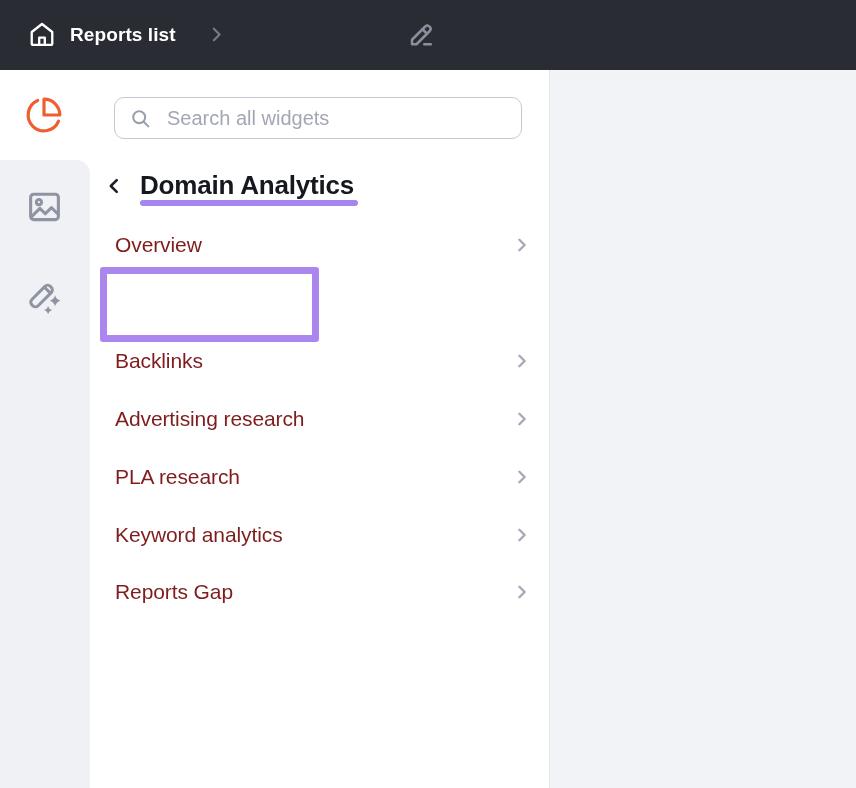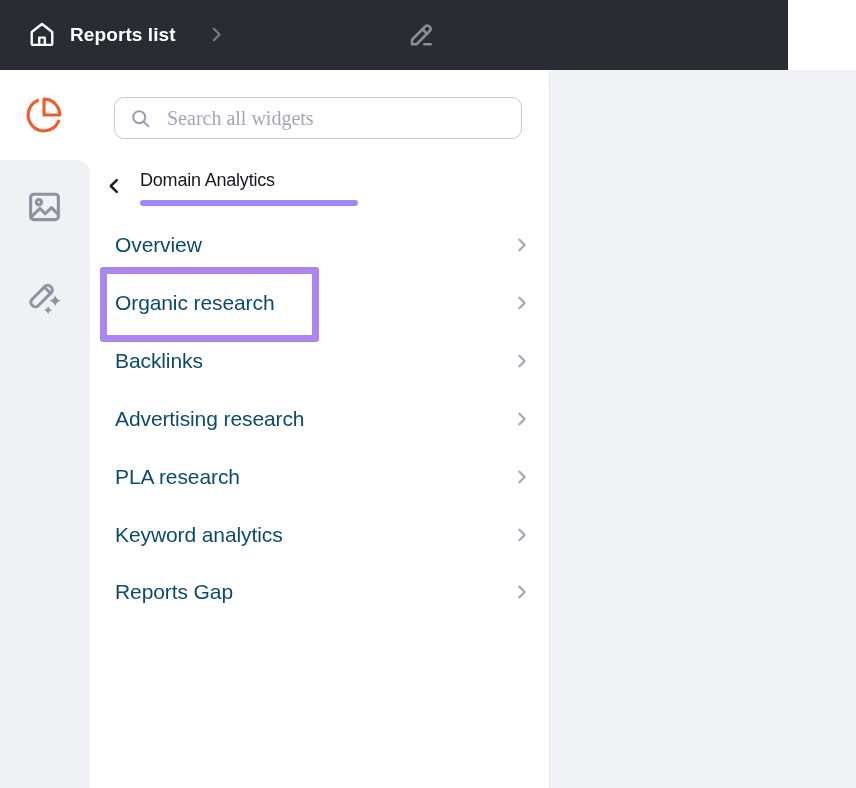--- a/index.html
+++ b/index.html
@@ -7,21 +7,21 @@
   body { font-family: "Liberation Sans", sans-serif; }
   .screen {
     position: relative;
     width: 856px;
     height: 788px;
     overflow: hidden;
     background: #ffffff;
   }
   
   .topbar {
-    position: absolute; left: 0; top: 0; width: 788px; height: 70px;
+    position: absolute; left: 0; top: 0; width: 856px; height: 70px;
     background: var(--header-bg, #292c33);
   }
   .topbar .home-btn { position: absolute; left: 28px; top: 20px; width: 28px; height: 28px; cursor: pointer; }
   .topbar .crumb-main {
     position: absolute; left: 70px; top: 0; height: 70px; line-height: 70px;
     color: #ffffff; font-size: 19px; font-weight: 700; letter-spacing: 0.1px; cursor: pointer;
   }
   .topbar .crumb-sep { position: absolute; left: 206px; top: 24px; width: 21px; height: 21px; }
   .topbar .crumb-current {
     position: absolute; left: 239px; top: 0; height: 70px; line-height: 70px;
@@ -49,41 +49,41 @@
     background: #ffffff;
   }
   .search-box {
     position: absolute; left: 24px; top: 27px; width: 408px; height: 42px;
     border: 1.5px solid #c6c9d4; border-radius: 10px; background: #ffffff;
   }
   .search-box .search-glyph { position: absolute; left: 15px; top: 10px; width: 21px; height: 21px; }
   .search-box input {
     position: absolute; left: 0; top: 0; width: 100%; height: 100%;
     border: none; outline: none; background: transparent;
-    padding-left: 52px; font-family: Liberation Serif, serif;
+    padding-left: 52px; font-family: Liberation Sans, sans-serif;
     font-size: 20px; color: #404040;
   }
   .search-box input::placeholder { color: #a3a7b5; opacity: 1; }
 
   .back-btn { position: absolute; left: 13px; top: 105px; width: 22px; height: 22px; cursor: pointer; }
   .section-title {
     position: absolute; left: 50px; top: 100px;
-    font-size: 18px; font-weight: 400; color: #16181f; letter-spacing: -0.2px;
+    font-size: 26px; font-weight: 700; color: #16181f; letter-spacing: -0.2px;
   }
   .title-underline {
     position: absolute; left: 50px; top: 130px; width: 218px; height: 6px;
     border-radius: 3px; background: var(--underline-purple, #a585f0);
   }
 
   .menu-row {
     position: absolute; left: 10px; width: 445px; height: 36px; cursor: pointer;
   }
   .menu-row .menu-label {
     position: absolute; left: 15px; top: 0; height: 36px; line-height: 36px;
-    font-size: 21px; color: #0c4a6e; letter-spacing: -0.1px;
+    font-size: 21px; color: #7f1d1d; letter-spacing: -0.1px;
   }
   .menu-row .chev { position: absolute; right: 14px; top: 9px; width: 18px; height: 18px; }
 
   .highlight-box {
     position: absolute; left: 10px; top: 197px; width: 219px; height: 75px;
     border: 7px solid var(--highlight-purple, #ab86ef); border-radius: 3px;
     pointer-events: none;
   }
 
   
@@ -168,28 +168,20 @@
     <div class="title-underline"></div>
 
     <div class="menu-row" style="top:157px">
       <span class="menu-label">Overview</span>
       <span class="chev">
         <svg viewBox="0 0 24 24" width="18" height="18" fill="none" stroke="#a6a9b6" stroke-width="3.2" stroke-linecap="round" stroke-linejoin="round">
             <polyline points="8.5 5 15.5 12 8.5 19"></polyline>
           </svg>
       </span>
     </div>
-    <div class="menu-row" style="top:215px">
-      <span class="menu-label">Organic research</span>
-      <span class="chev">
-        <svg viewBox="0 0 24 24" width="18" height="18" fill="none" stroke="#a6a9b6" stroke-width="3.2" stroke-linecap="round" stroke-linejoin="round">
-            <polyline points="8.5 5 15.5 12 8.5 19"></polyline>
-          </svg>
-      </span>
-    </div>
     <div class="menu-row" style="top:273px">
       <span class="menu-label">Backlinks</span>
       <span class="chev">
         <svg viewBox="0 0 24 24" width="18" height="18" fill="none" stroke="#a6a9b6" stroke-width="3.2" stroke-linecap="round" stroke-linejoin="round">
             <polyline points="8.5 5 15.5 12 8.5 19"></polyline>
           </svg>
       </span>
     </div>
     <div class="menu-row" style="top:389px">
       <span class="menu-label">PLA research</span>

